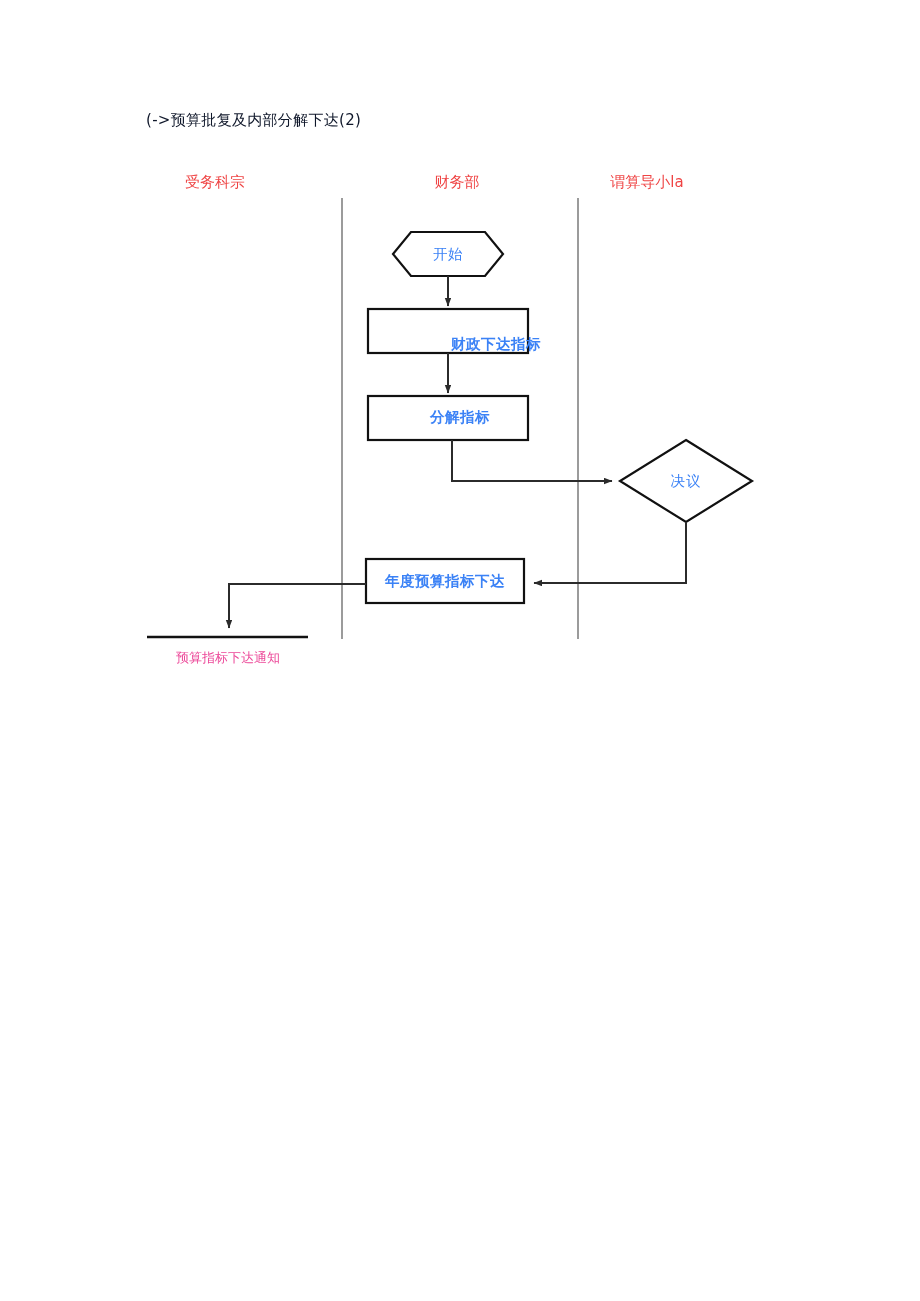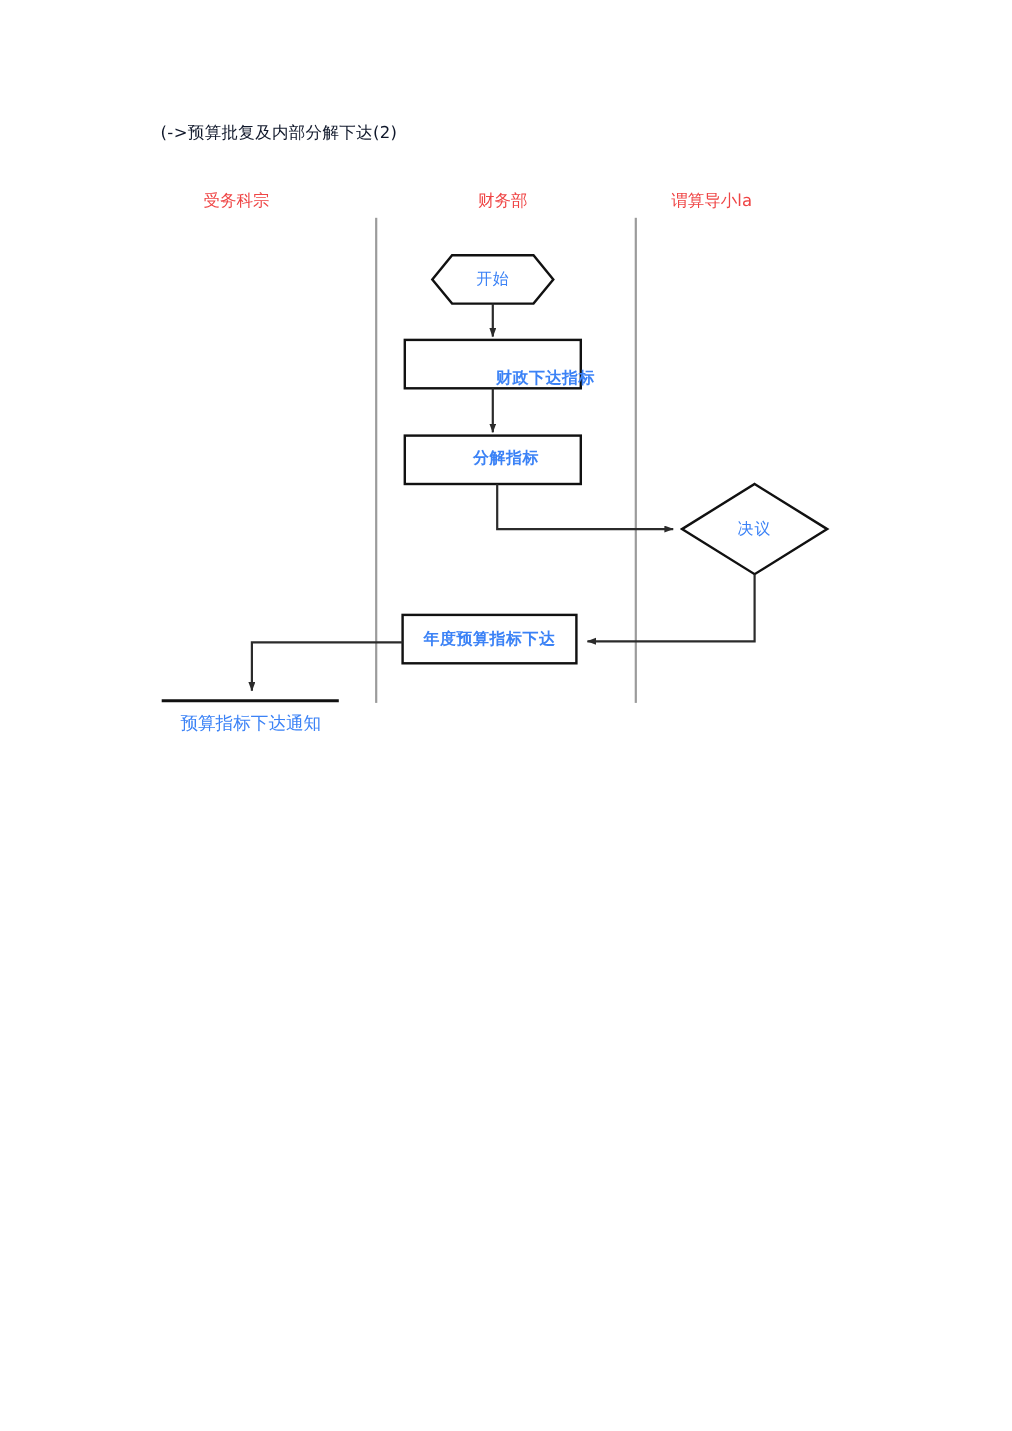--- a/index.html
+++ b/index.html
@@ -99,23 +99,23 @@
   .label-split   { left: 368px; top: 408px; width: 184px; }
   .label-decide  { left: 636px; top: 472px; width: 100px; font-weight: 500; letter-spacing: 1px; }
   .label-annual  { left: 366px; top: 572px; width: 158px; text-align: center; }
 
   .doc-caption {
     position: absolute;
     left: 147px;
     top: 648px;
     width: 162px;
     text-align: center;
-    font-size: 16px;
+    font-size: 13px;
     line-height: 19px;
-    color: #3b82f6;
+    color: #ec4899;
     white-space: nowrap;
   }
 </style>
 </head>
 <body>
 
 <div id="page">
 
   <div class="doc-title">(-&gt;预算批复及内部分解下达(2)</div>
 

